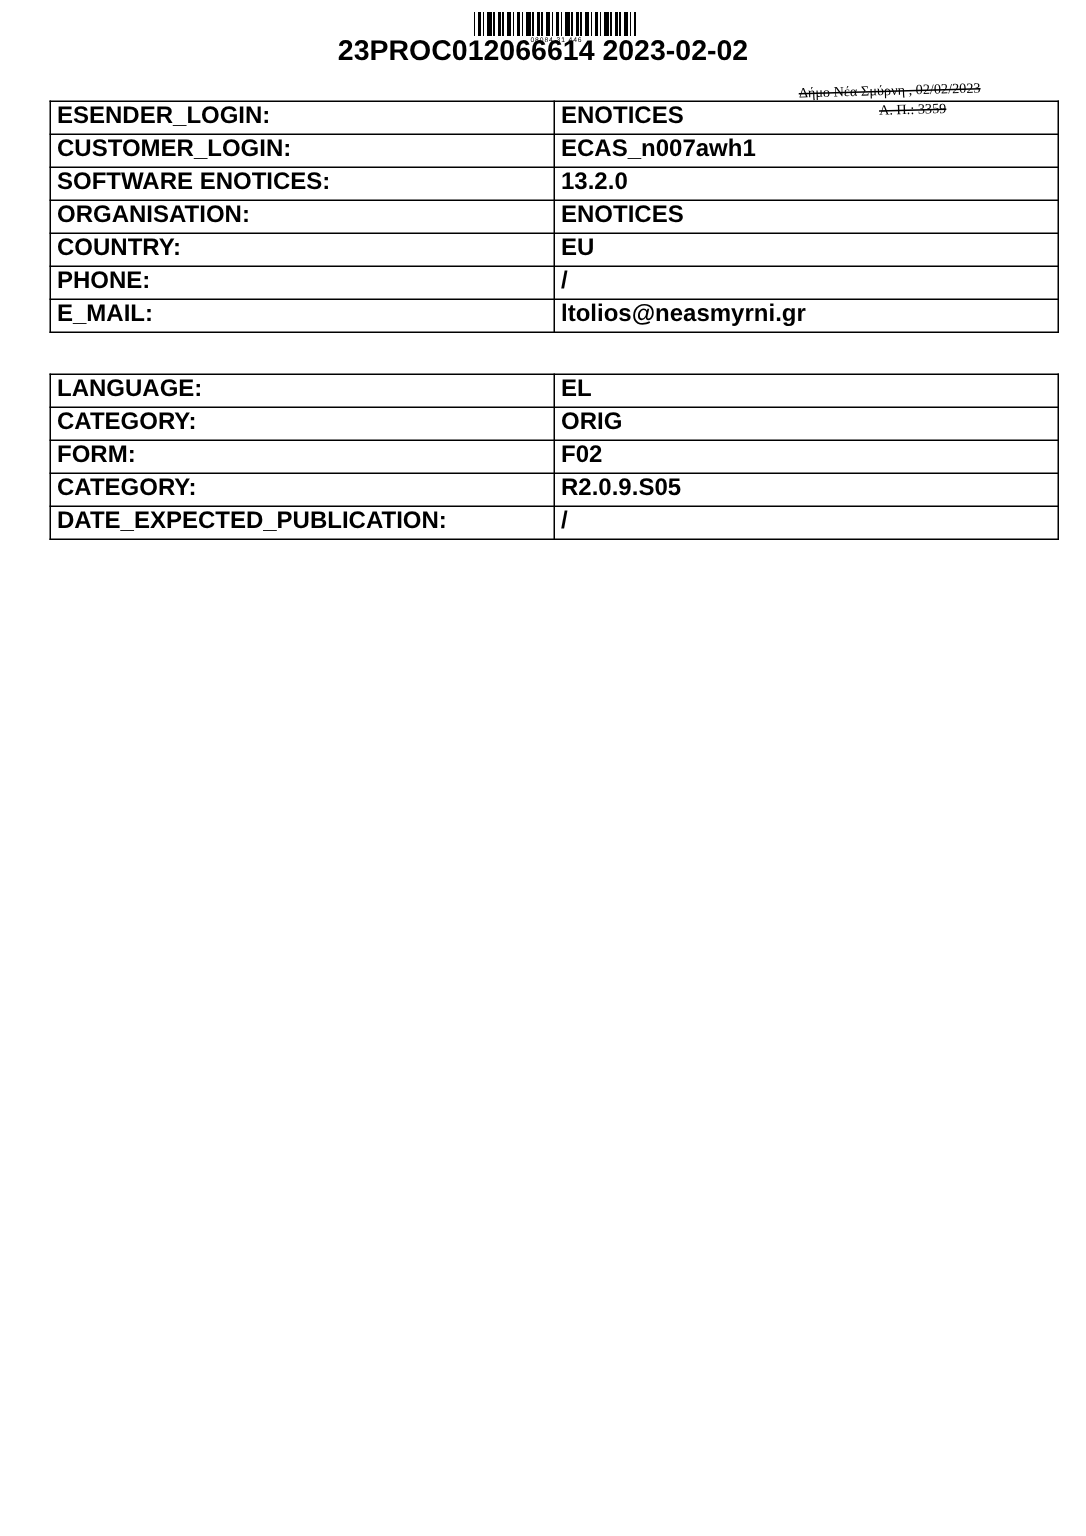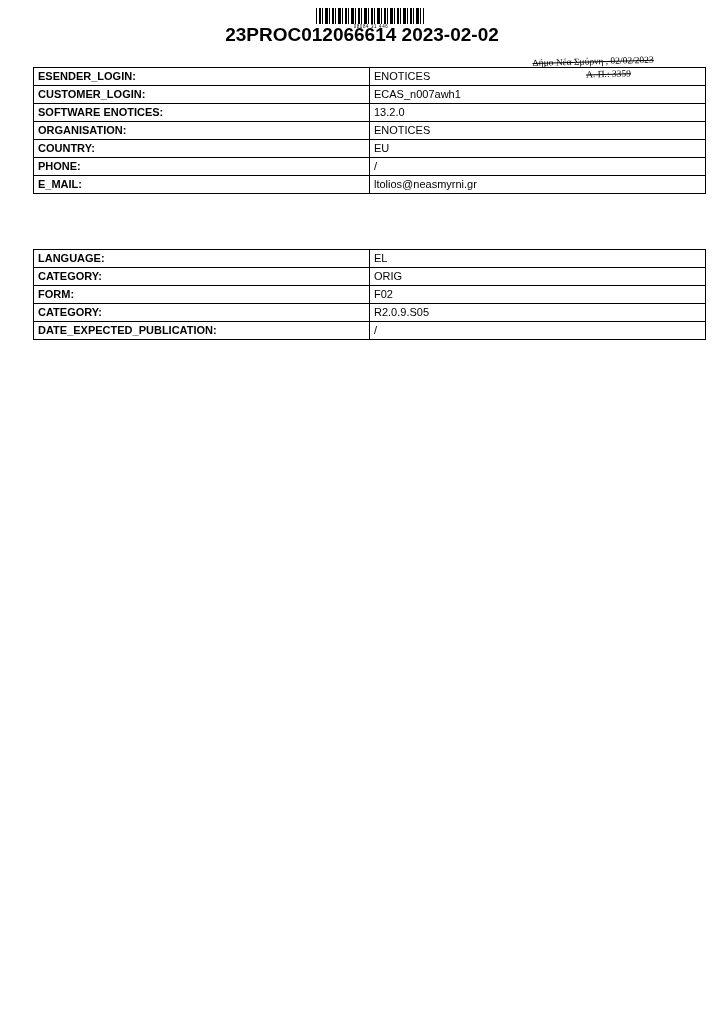--- a/index.html
+++ b/index.html
@@ -87,36 +87,37 @@
   }
   .stamp-line.second {
     margin-left: 30px;
   }
 
   
   .info-table {
     position: absolute;
     border-collapse: collapse;
     table-layout: fixed;
-    font-size: 11px;
+    font-size: 16px;
   }
   .info-table td {
     border: 1px solid #000000;
     padding: 1px 3px 2px 4px;
     height: 14px;
     vertical-align: middle;
     overflow: hidden;
     white-space: nowrap;
   }
   .info-table td.key {
     width: 328px;
     font-weight: bold;
   }
   .info-table td.val {
     width: 328px;
+    font-weight: bold;
   }
 
   #table-sender {
     top: 67px;
     left: 33px;
     width: 657px;
   }
   #table-meta {
     top: 249px;
     left: 33px;

